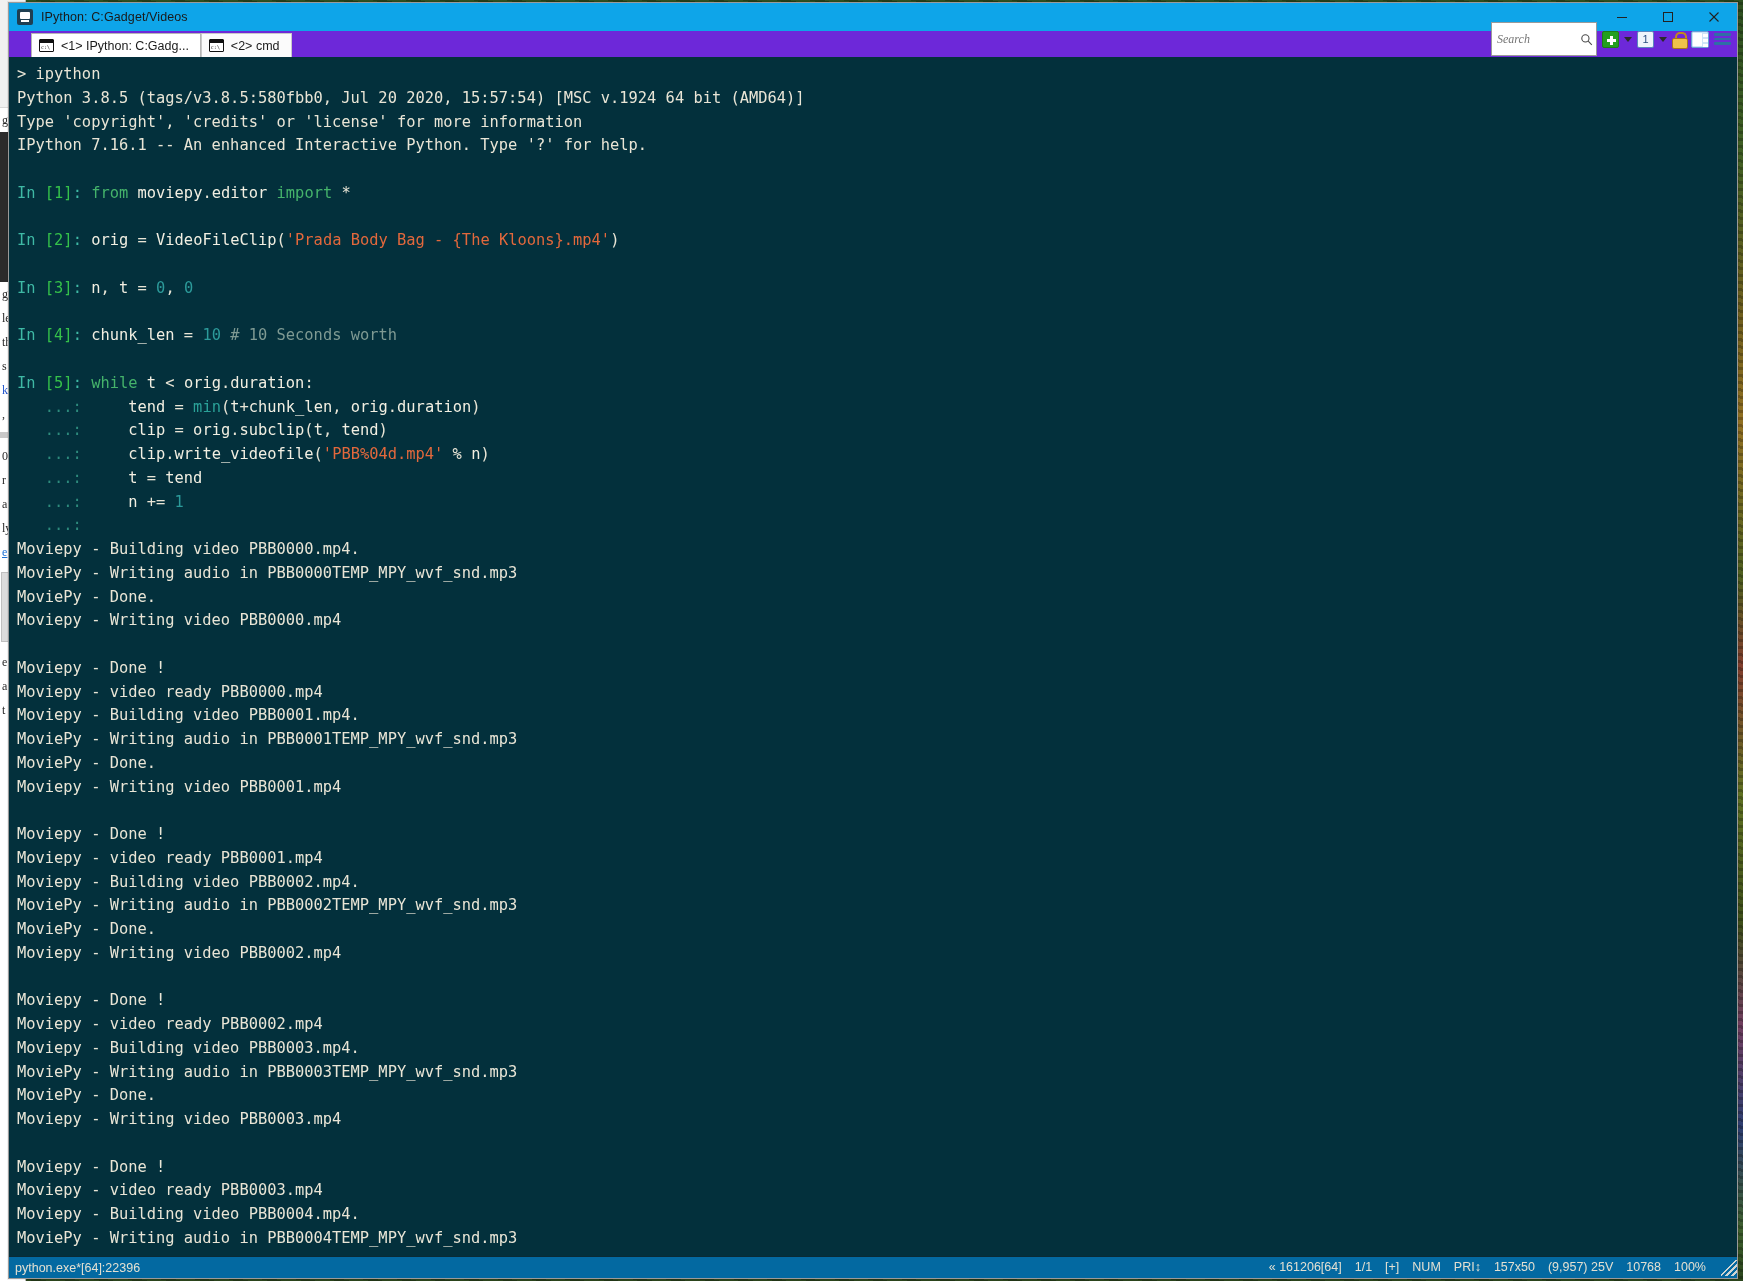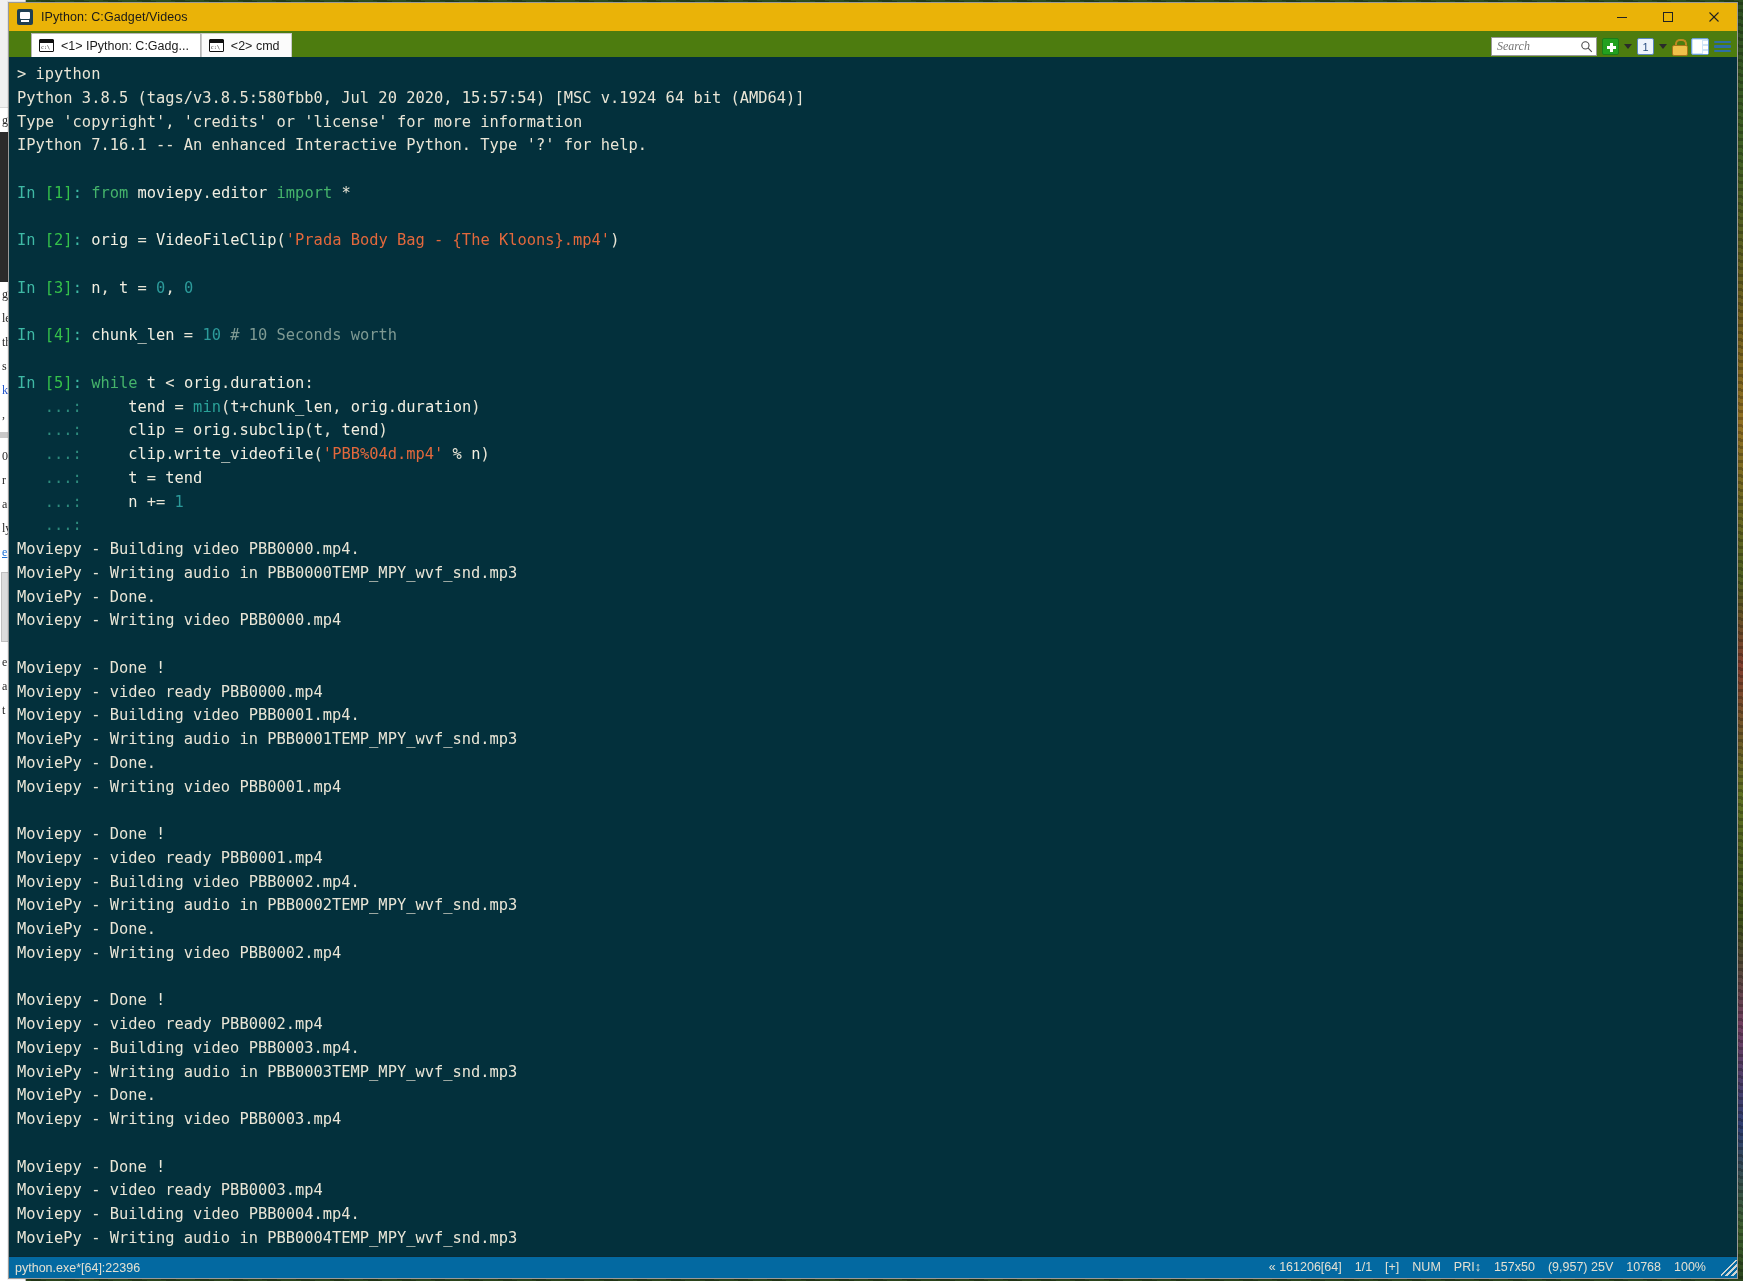--- a/index.html
+++ b/index.html
@@ -47,21 +47,21 @@
     position: absolute; left: 8px; top: 2px;
     width: 1730px; height: 1277px;
     background: #ffffff;
     border: 1px solid #9a9a9a;
     box-shadow: 0 0 0 1px rgba(0,0,0,.06);
     display: flex; flex-direction: column;
   }
 
   
   .titlebar {
-    height: 28px; background:#eab308;
+    height: 28px; background:#0ea5e9;
     display:flex; align-items:center;
     flex: 0 0 28px;
     text-align: right;
   }
   .title-left { display:flex; align-items:center; gap:8px; padding-left:8px; }
   .app-icon {
     width:16px; height:16px; background:#1f3f52; border-radius:2px;
     position:relative; flex:0 0 16px;
   }
   .app-icon::before {
@@ -75,21 +75,21 @@
   .title-spacer { flex:1; }
   .wincontrols { display:flex; height:28px; }
   .wc {
     width:46px; height:28px; display:flex; align-items:center; justify-content:center;
     color:#222; font-size:13px; line-height:1;
   }
   .wc svg { display:block; }
 
   
   .tabrow {
-    height: 26px; background:#4d7c0f; display:flex; align-items:flex-end;
+    height: 26px; background:#6d28d9; display:flex; align-items:flex-end;
     flex: 0 0 26px; position:relative;
   }
   .tabs { display:flex; align-items:flex-end; padding-left:22px; gap:0; }
   .tab {
     height:24px; display:flex; align-items:center; gap:7px;
     padding:0 11px 0 7px;
     font-size:12.5px; color:#1a1a1a;
     border:1px solid #c9c9c9; border-bottom:none;
     background:#fbfbfb; white-space:nowrap;
   }
@@ -104,21 +104,21 @@
   }
   .tab-icon::after {
     content:"c:\\"; position:absolute; left:1px; top:3px;
     font-family:"DejaVu Sans Mono", monospace; font-size:5px; color:#101010; line-height:8px;
   }
   .tabrow-right {
     margin-left:auto; display:flex; align-items:center; gap:5px;
     padding-right:6px; padding-bottom:1px;
   }
   .searchbox {
-    width:106px; height:19px; border:1px solid #9a9a9a; background:#fff;
+    width:106px; height:34px; border:1px solid #9a9a9a; background:#fff;
     display:flex; align-items:center; padding:0 3px 0 5px;
   }
   .searchbox input {
     border:none; outline:none; width:100%; background:transparent;
     font-family:"Liberation Serif", serif; font-style:italic;
     font-size:12px; color:#6a6a6a;
   }
   .search-ico { flex:0 0 13px; color:#4a4a4a; display:flex; }
   .tb-btn { display:flex; align-items:center; justify-content:center; }
   .tb-plus {

